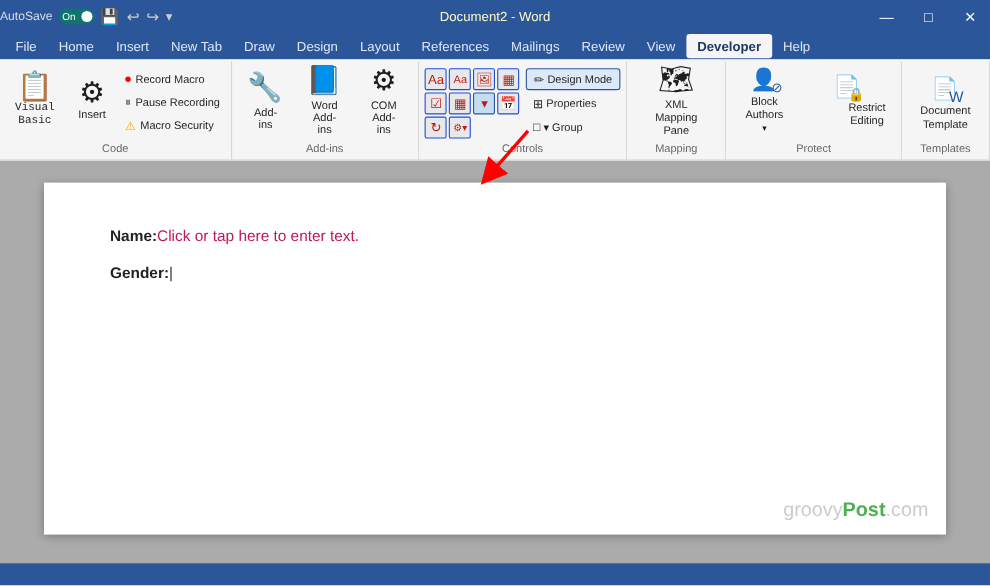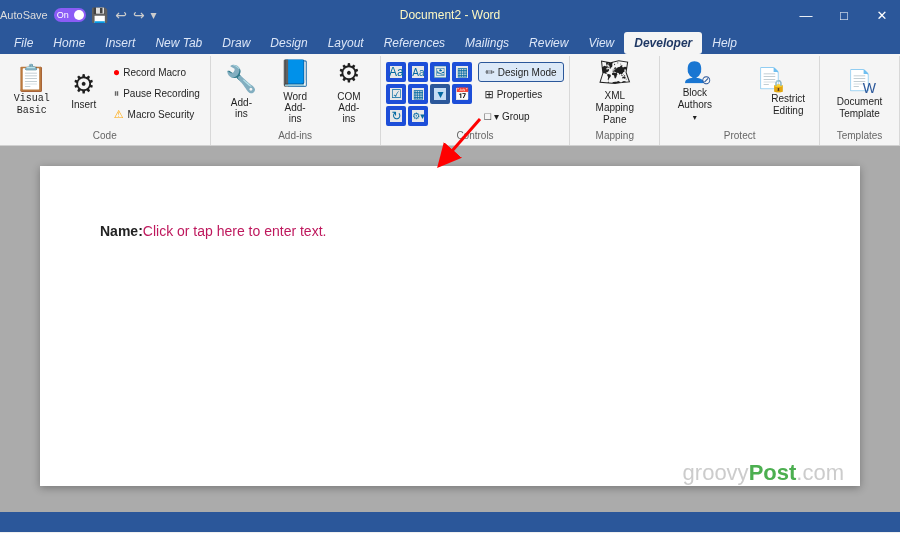--- a/index.html
+++ b/index.html
@@ -21,21 +21,21 @@
       gap: 6px;
     }
     .title-bar-center {
       position: absolute;
       left: 50%;
       transform: translateX(-50%);
       font-size: 12px;
       color: #fef9c3;
     }
     .autosave-toggle {
-      background: #8b5cf6;
+      background: #0f766e;
       border-radius: 8px;
       width: 32px;
       height: 14px;
       display: inline-flex;
       align-items: center;
       padding: 0 2px;
       position: relative;
     }
     .autosave-knob {
       width: 10px; height: 10px;
@@ -49,23 +49,22 @@
       width: 36px; height: 30px;
       display: flex; align-items: center; justify-content: center;
       color: white; font-size: 13px; cursor: pointer;
     }
 
     
     .menu-bar {
       background: #2b579a;
       height: 24px;
       display: flex;
-      align-items: flex-end;
+      align-items: center;
       padding: 0 4px;
-      font-style: italic;
     }
     .menu-item {
       color: #dce6f7;
       padding: 2px 10px;
       font-size: 12px;
       cursor: pointer;
       border-radius: 3px;
       height: 22px;
       display: flex;
       align-items: center;
@@ -127,22 +126,22 @@
     .ribbon-col {
       display: flex;
       flex-direction: column;
       justify-content: flex-start;
       gap: 1px;
     }
     .ctrl-icon {
       width: 20px; height: 20px;
       display: flex; align-items: center; justify-content: center;
       font-size: 12px; cursor: pointer; border-radius: 2px;
-      background: #e8e8e8; border: 4px solid #1d4ed8;
-      color: #0369a1;
+      background: #e8e8e8; border: 1px solid #1d4ed8;
+      color: #b91c1c;
     }
     .ctrl-icon.highlighted { background: #bdd6ee; border-color: #2b579a; }
 
     .design-mode-btn {
       display: flex; flex-direction: row; align-items: center; gap: 3px;
       padding: 2px 6px; border-radius: 3px; cursor: pointer; font-size: 10px;
       color: #1f1f1f; white-space: nowrap; height: 20px;
       background: #dce9f8; border: 1px solid #2b579a;
     }
     .props-btn, .group-btn {
@@ -179,29 +178,29 @@
       padding: 40px 60px;
       position: relative;
     }
     .doc-line {
       font-size: 14px;
       color: #222;
       margin-bottom: 18px;
       display: flex;
       align-items: baseline;
     }
-    .doc-label { font-weight: bold; margin-top: 17px; }
+    .doc-label { font-weight: bold; }
     .doc-placeholder { color: #be185d; font-style: normal; }
     .doc-cursor { color: #333; font-weight: normal; }
 
     .branding {
       position: absolute;
-      bottom: 0;
+      bottom: 12px;
       right: 16px;
-      font-size: 22px;
+      font-size: 18px;
       color: #ccc;
       font-weight: 300;
     }
     .branding span { color: #4caf50; font-weight: 600; }
 
     
     .status-bar {
       background: #2b579a;
       height: 20px;
       display: flex;
@@ -401,20 +400,24 @@
   </svg>
 
 </div>
 
 <div class="doc-container">
   <div class="doc-page">
     <div class="doc-line">
       <span class="doc-label">Name:</span>
       <span class="doc-placeholder"> Click or tap here to enter text.</span>
     </div>
+    <div class="doc-line">
+      <span class="doc-label">Gender:</span>
+      <span class="doc-cursor">|</span>
+    </div>
 
     <div class="branding">
       groovy<span>Post</span>.com
     </div>
   </div>
 </div>
 
 <div class="status-bar">
   <span></span>
 </div>

